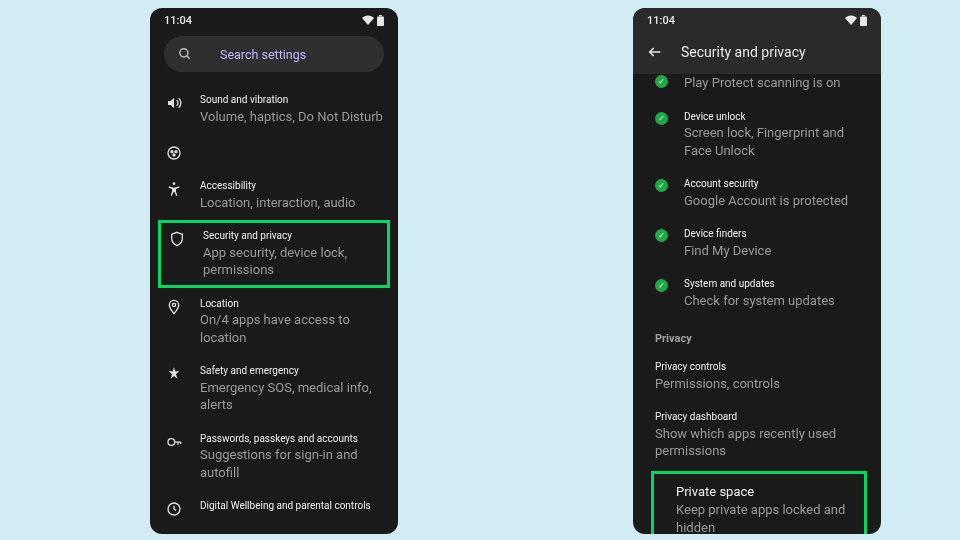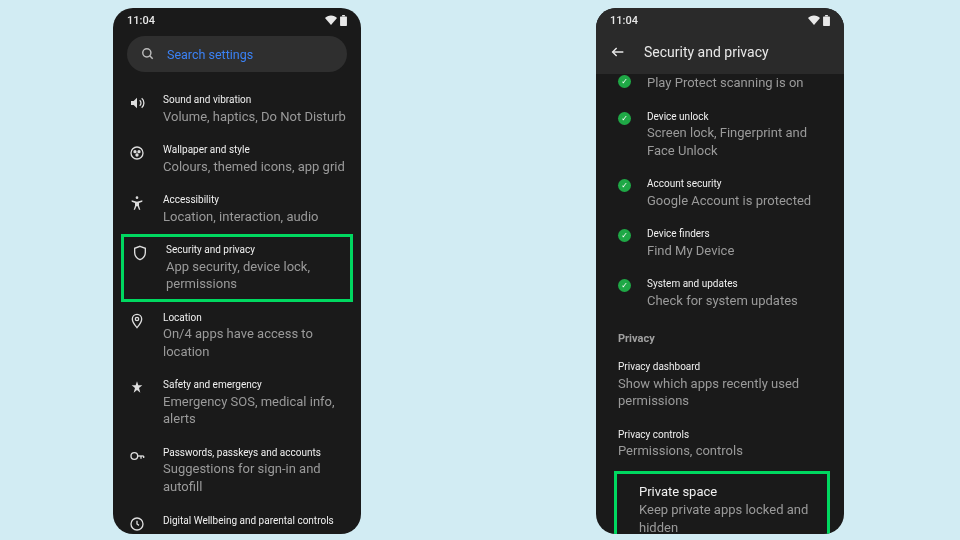--- a/index.html
+++ b/index.html
@@ -9,23 +9,24 @@
     background: #d2ecf3;
     font-family: -apple-system, Roboto, "Segoe UI", sans-serif;
     overflow: hidden;
     position: relative;
   }
   .phone {
     position: absolute;
     width: 248px;
     height: 526px;
     background: #1a1a1a;
-    border-radius: 20px;
+    border-radius: 12px;
     overflow: hidden;
     color: #e8e8e8;
+    margin-left: 37px;
   }
   .phone-left { left: 113px; top: 8px; }
   .phone-right { left: 596px; top: 8px; }
   .status-bar {
     height: 24px;
     display: flex;
     justify-content: space-between;
     align-items: center;
     padding: 0 14px;
     font-size: 11px;
@@ -46,23 +47,23 @@
   }
   .header-title { font-size: 14px; }
   .search-bar {
     margin: 4px 14px 8px 14px;
     background: #2f2f2f;
     border-radius: 20px;
     height: 36px;
     display: flex;
     align-items: center;
     padding: 0 14px;
-    gap: 12px;
+    gap: 28px;
     font-size: 12.5px;
-    color: #3b82f6;
+    color: #c4b5fd;
   }
   .svg-icon { flex-shrink: 0; }
   .settings-list { padding: 4px 0; }
   .setting-item {
     display: flex;
     align-items: flex-start;
     padding: 9px 14px 9px 14px;
     gap: 16px;
     cursor: pointer;
   }
@@ -144,24 +145,20 @@
       </div>
       <div class="setting-item">
         <span class="icon-wrap">
           <svg width="16" height="16" viewBox="0 0 24 24" fill="none" stroke="#ddd" stroke-width="2">
             <circle cx="12" cy="12" r="9"></circle>
             <circle cx="9" cy="10" r="1.5" fill="#ddd"></circle>
             <circle cx="15" cy="10" r="1.5" fill="#ddd"></circle>
             <circle cx="12" cy="15" r="1.5" fill="#ddd"></circle>
           </svg>
         </span>
-        <span class="setting-text">
-          <div class="setting-title">Wallpaper and style</div>
-          <div class="setting-sub">Colours, themed icons, app grid</div>
-        </span>
       </div>
       <div class="setting-item">
         <span class="icon-wrap">
           <svg width="16" height="16" viewBox="0 0 24 24" fill="#ddd">
             <circle cx="12" cy="4" r="2"></circle>
             <path d="M4 8l8 2 8-2v2l-5 2v4l2 6h-2l-2-5h-2l-2 5H7l2-6v-4L4 10z"></path>
           </svg>
         </span>
         <span class="setting-text">
           <div class="setting-title">Accessibility</div>
@@ -285,28 +282,28 @@
       <div class="setting-item">
         <span class="check-icon">✓</span>
         <span class="setting-text">
           <div class="setting-title">System and updates</div>
           <div class="setting-sub">Check for system updates</div>
         </span>
       </div>
       <div class="section-header">Privacy</div>
       <div class="setting-item no-icon">
         <span class="setting-text">
+          <div class="setting-title">Privacy controls</div>
+          <div class="setting-sub">Permissions, controls</div>
+        </span>
+      </div>
+      <div class="setting-item no-icon">
+        <span class="setting-text">
           <div class="setting-title">Privacy dashboard</div>
           <div class="setting-sub">Show which apps recently used permissions</div>
-        </span>
-      </div>
-      <div class="setting-item no-icon">
-        <span class="setting-text">
-          <div class="setting-title">Privacy controls</div>
-          <div class="setting-sub">Permissions, controls</div>
         </span>
       </div>
       <div class="setting-item no-icon highlight">
         <span class="setting-text">
           <div class="setting-title">Private space</div>
           <div class="setting-sub">Keep private apps locked and hidden</div>
         </span>
       </div>
       <div class="section-header">Other settings</div>
     </div>

